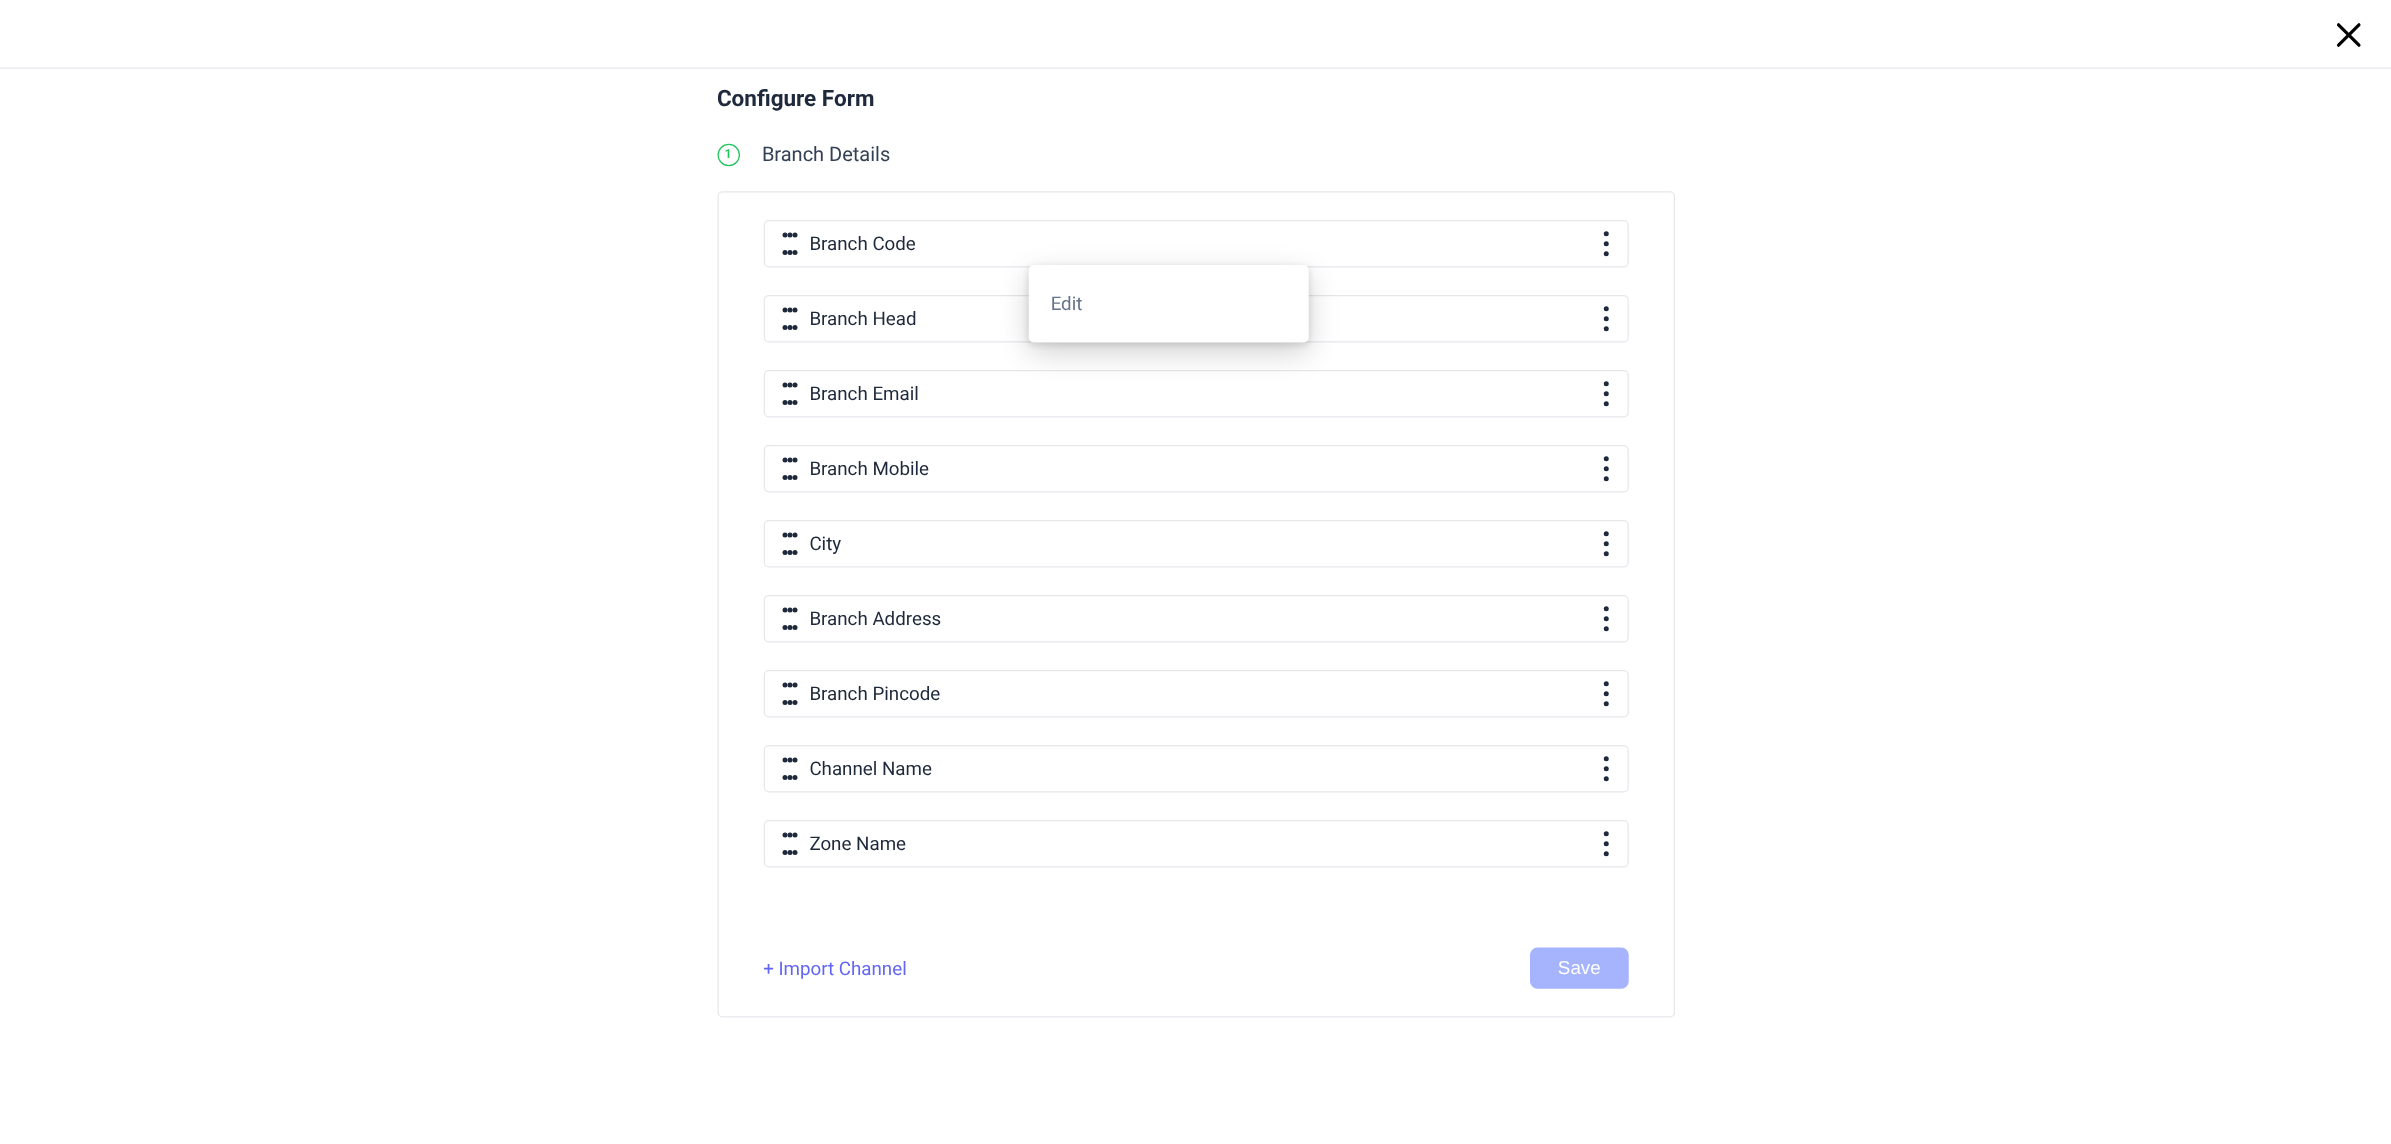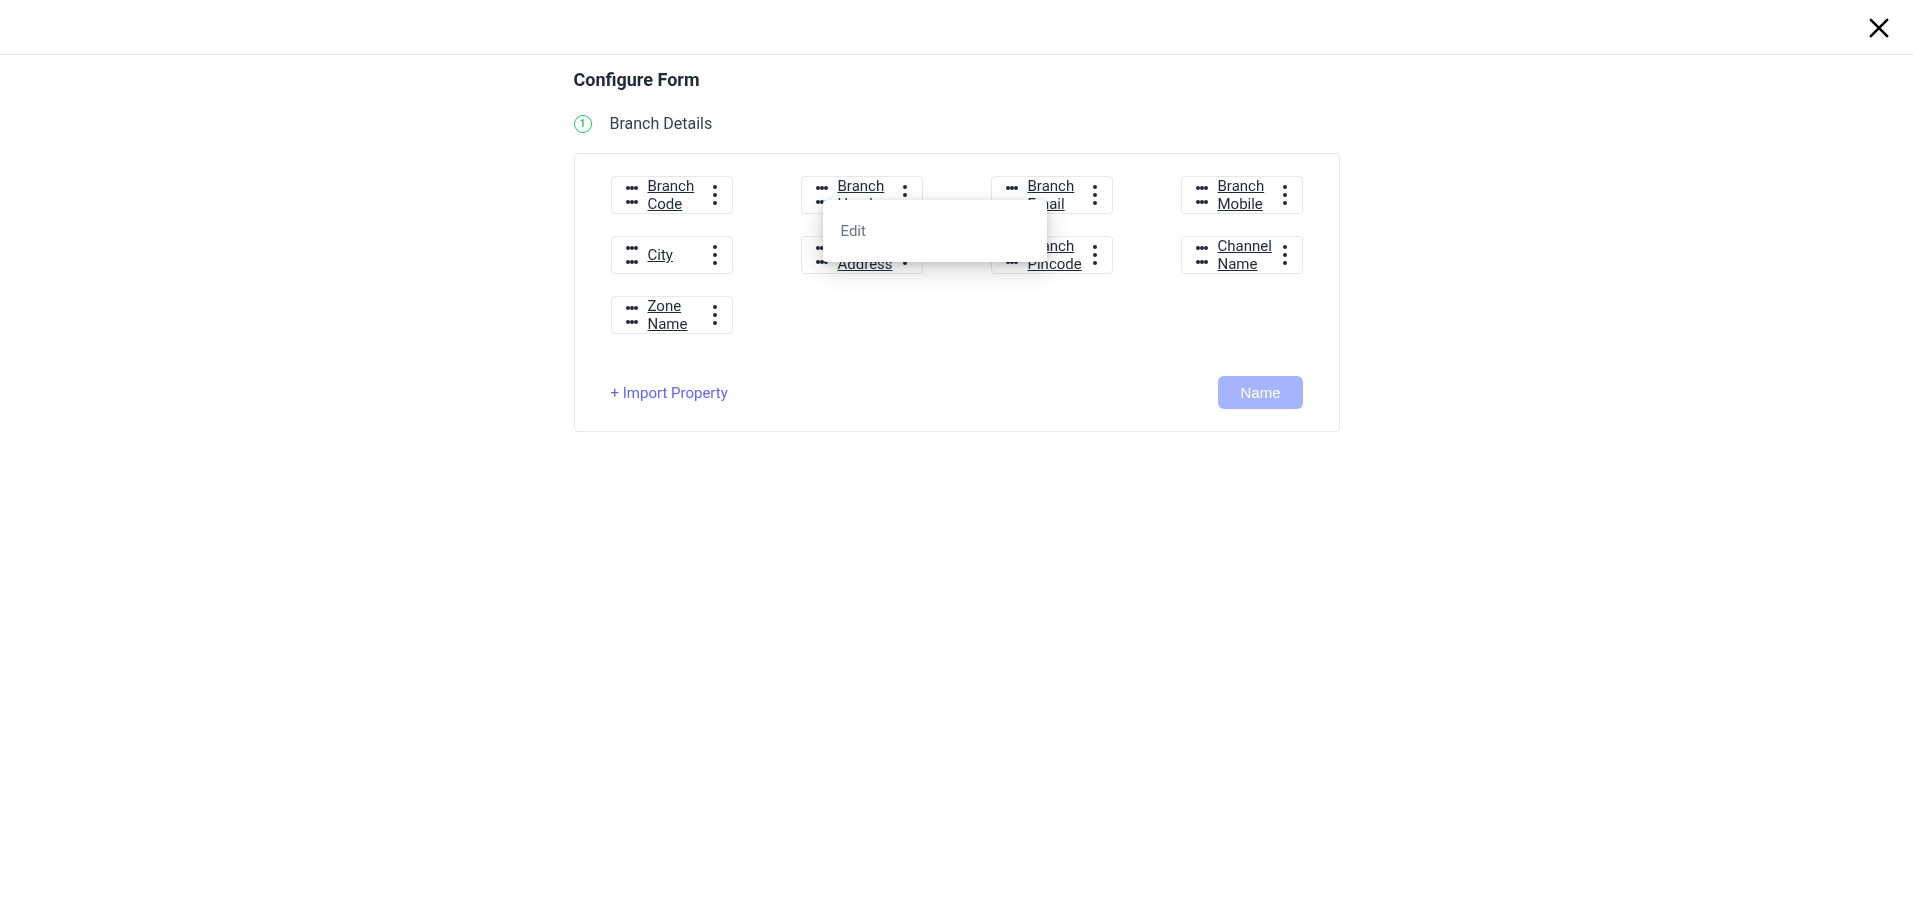--- a/index.html
+++ b/index.html
@@ -62,24 +62,23 @@
   }
 
   .card {
     border: 1px solid #e5e7eb;
     border-radius: 4px;
     padding: 22px 36px 22px 36px;
     position: relative;
   }
   .fields-grid {
     display: grid;
-    grid-template-columns: 1fr 1fr 1fr 1fr;
+    grid-template-columns: 1fr;
     column-gap: 68px;
     row-gap: 22px;
-    text-decoration: underline;
   }
   .field-row {
     border: 1px solid #e5e7eb;
     border-radius: 4px;
     height: 38px;
     display: flex;
     align-items: center;
     padding: 0 14px 0 14px;
     position: relative;
     background: #fff;
@@ -332,22 +331,22 @@
         <button class="more-btn">
             <span></span>
             <span></span>
             <span></span>
           </button>
       </div>
       <div></div>
 
     </div>
 
-    <div class="popover" style="left:248px; top:46px;">
+    <div class="popover" style="left:248px; top:58px;">
       <div class="popover-item">Edit</div>
     </div>
 
     <div class="card-footer">
-      <span class="import-link">+ Import Property</span>
-      <button class="save-btn">Name</button>
+      <span class="import-link">+ Import Channel</span>
+      <button class="save-btn">Save</button>
     </div>
   </div>
 </div>
 
 </body></html>

